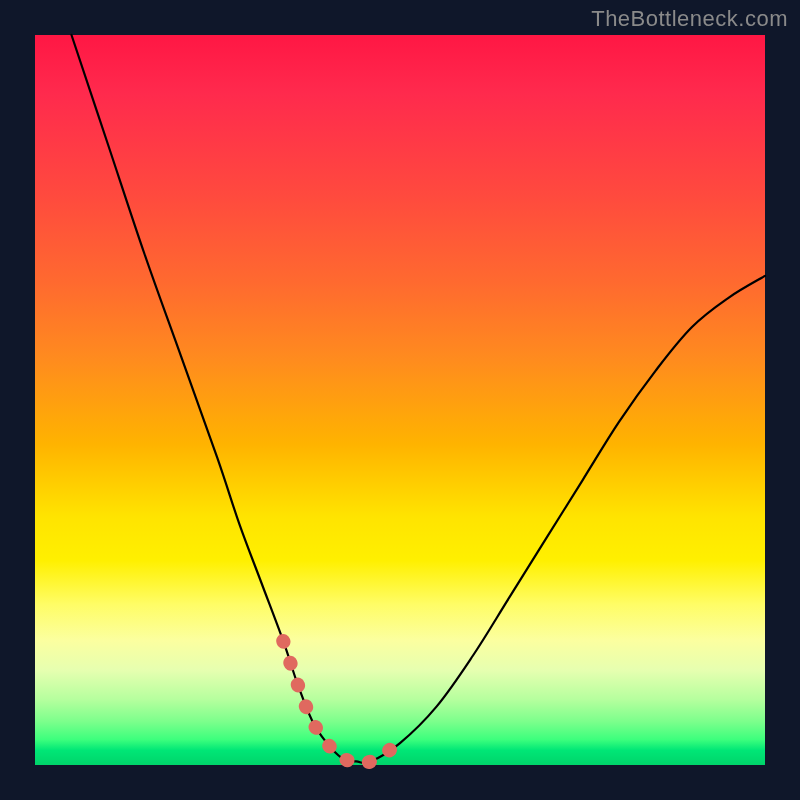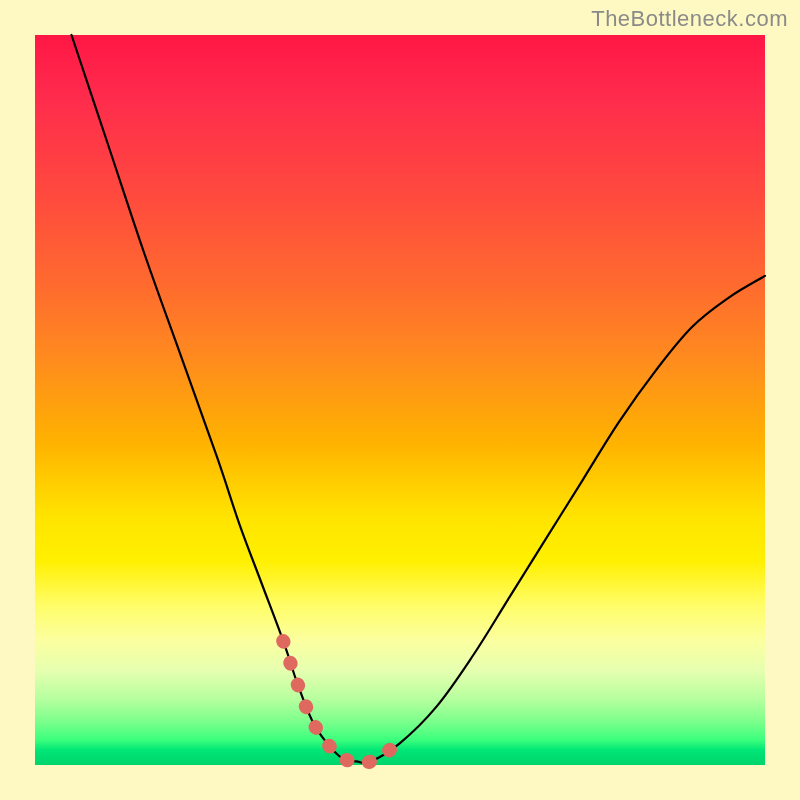--- a/index.html
+++ b/index.html
@@ -10,21 +10,21 @@
     background: #000;
     overflow: hidden;
     font-family: Arial, Helvetica, sans-serif;
   }
   .frame {
     position: absolute;
     left: 0;
     top: 0;
     width: 800px;
     height: 800px;
-    background: #fef9c3;
+    background: #0f172a;
   }
   .plot-area {
     position: absolute;
     left: 35px;
     top: 35px;
     width: 730px;
     height: 730px;
     
     background: linear-gradient(
       to bottom,

